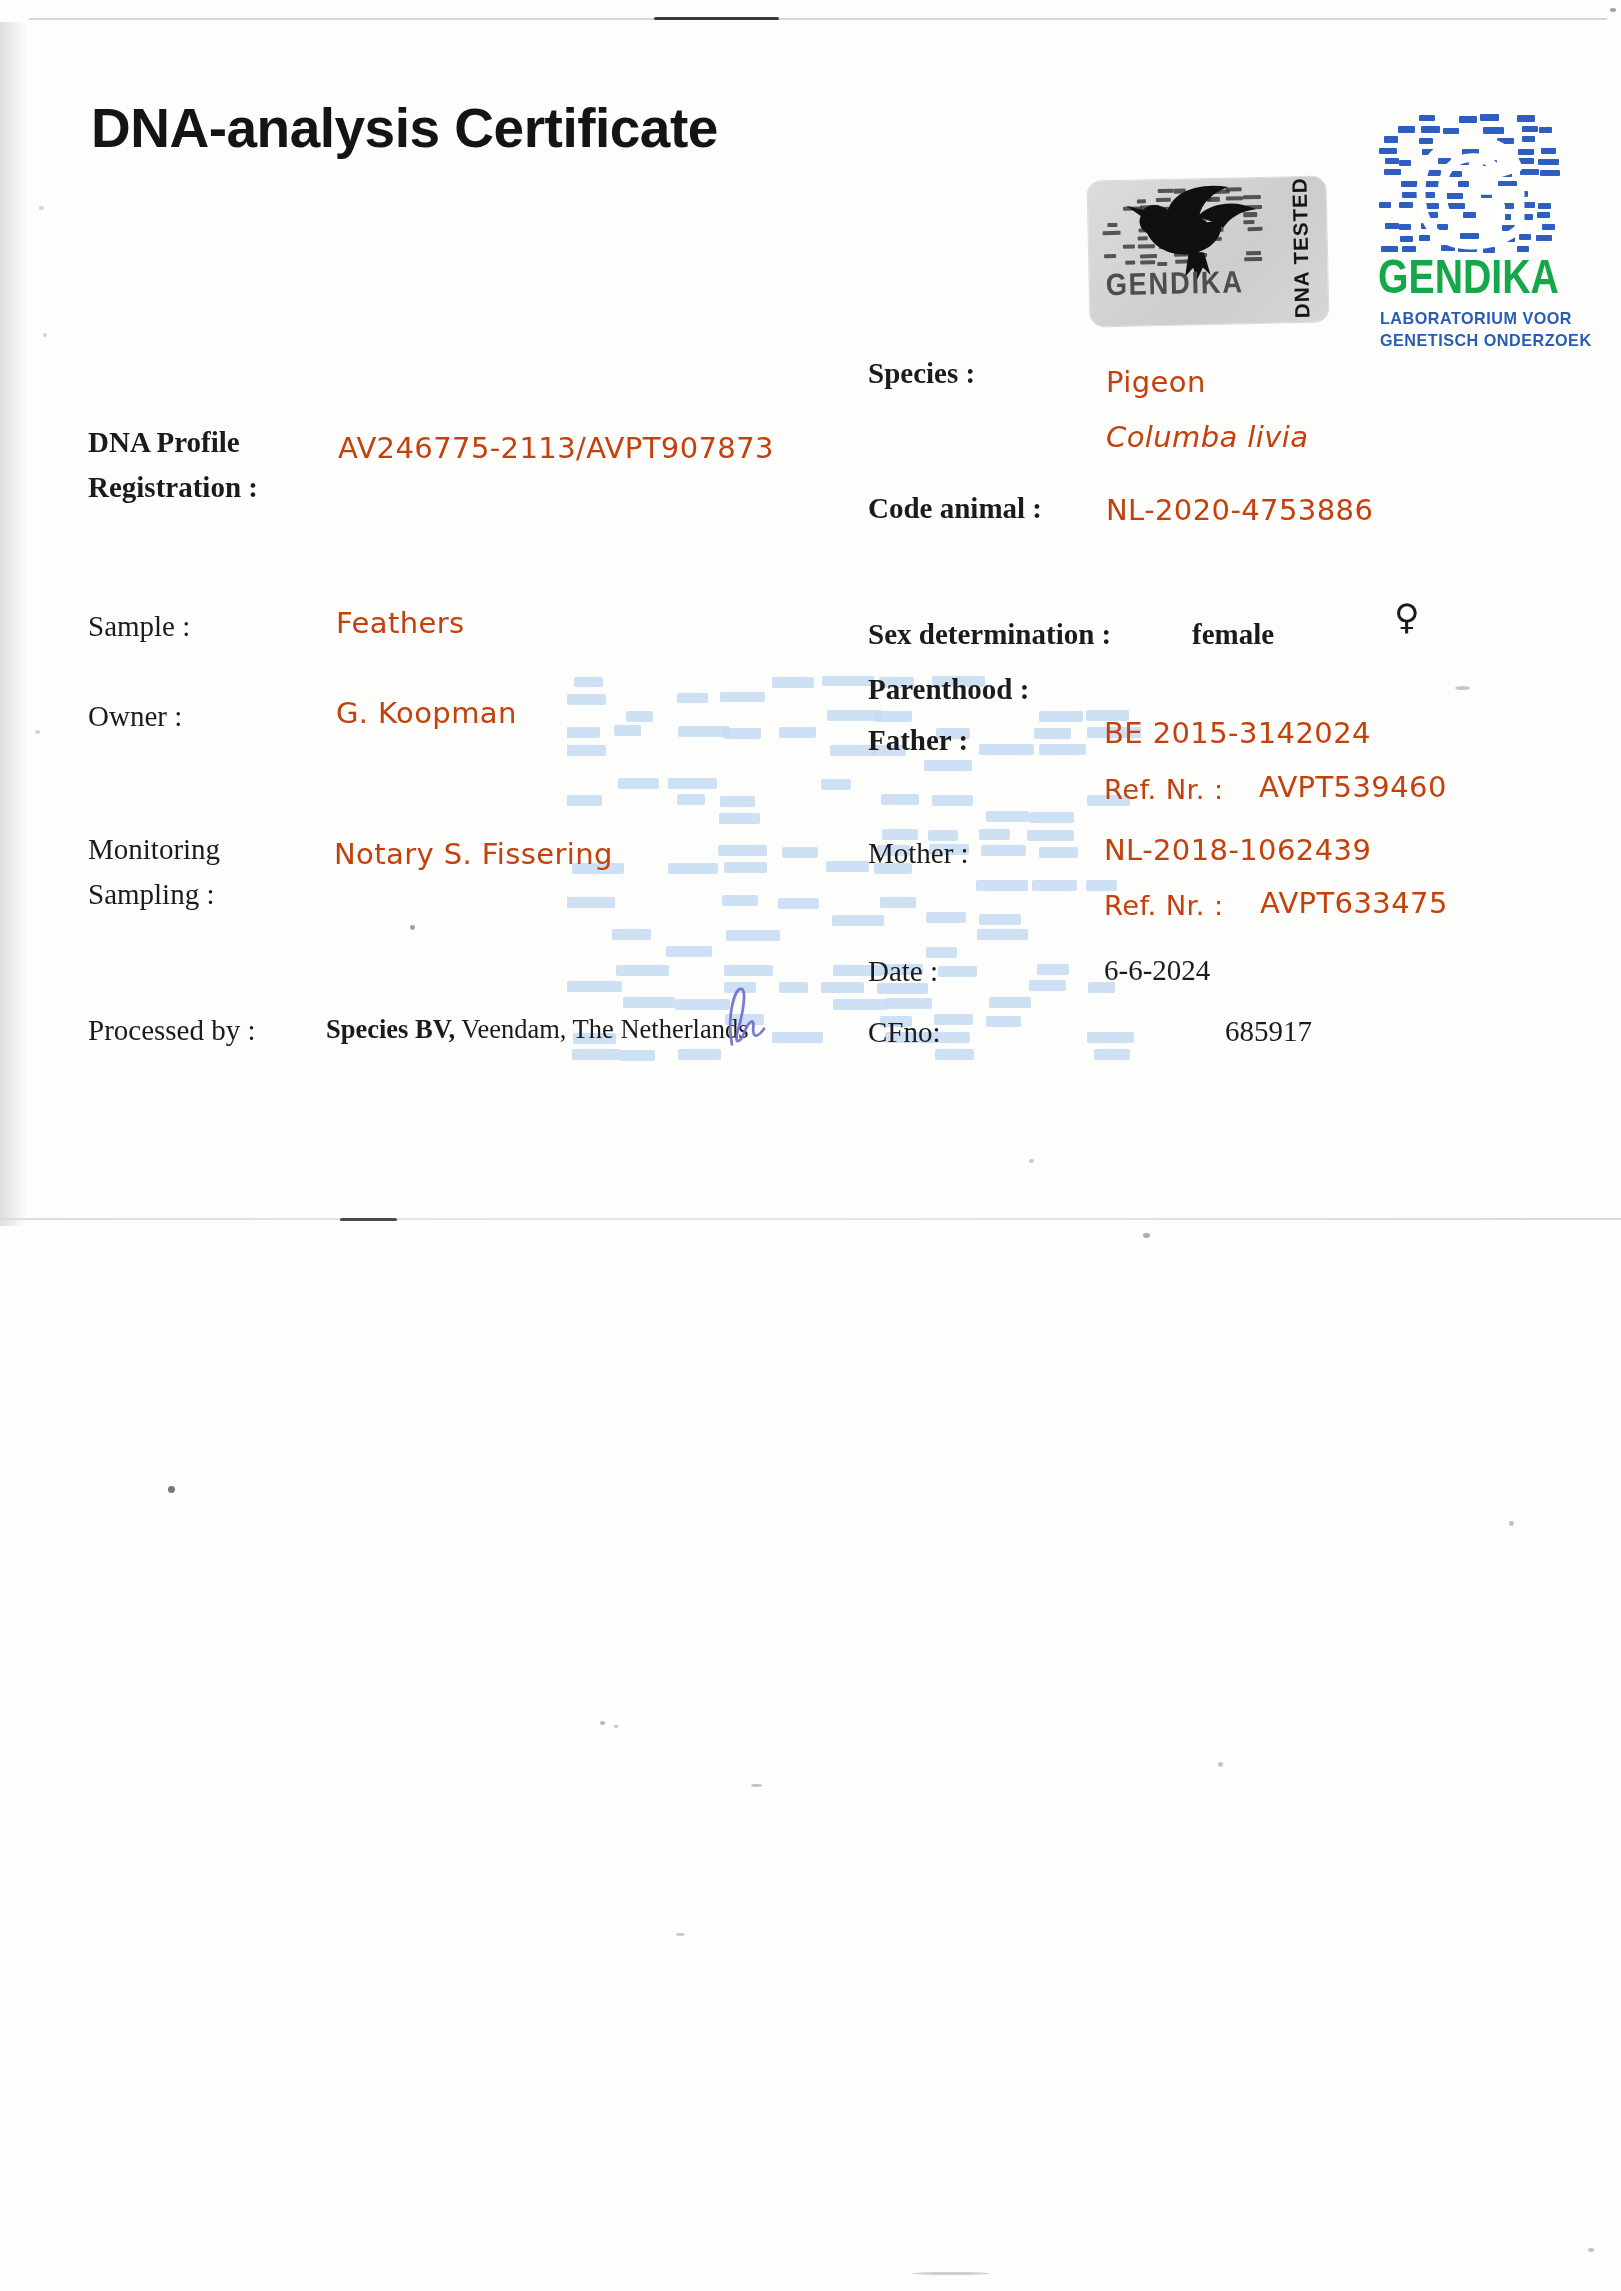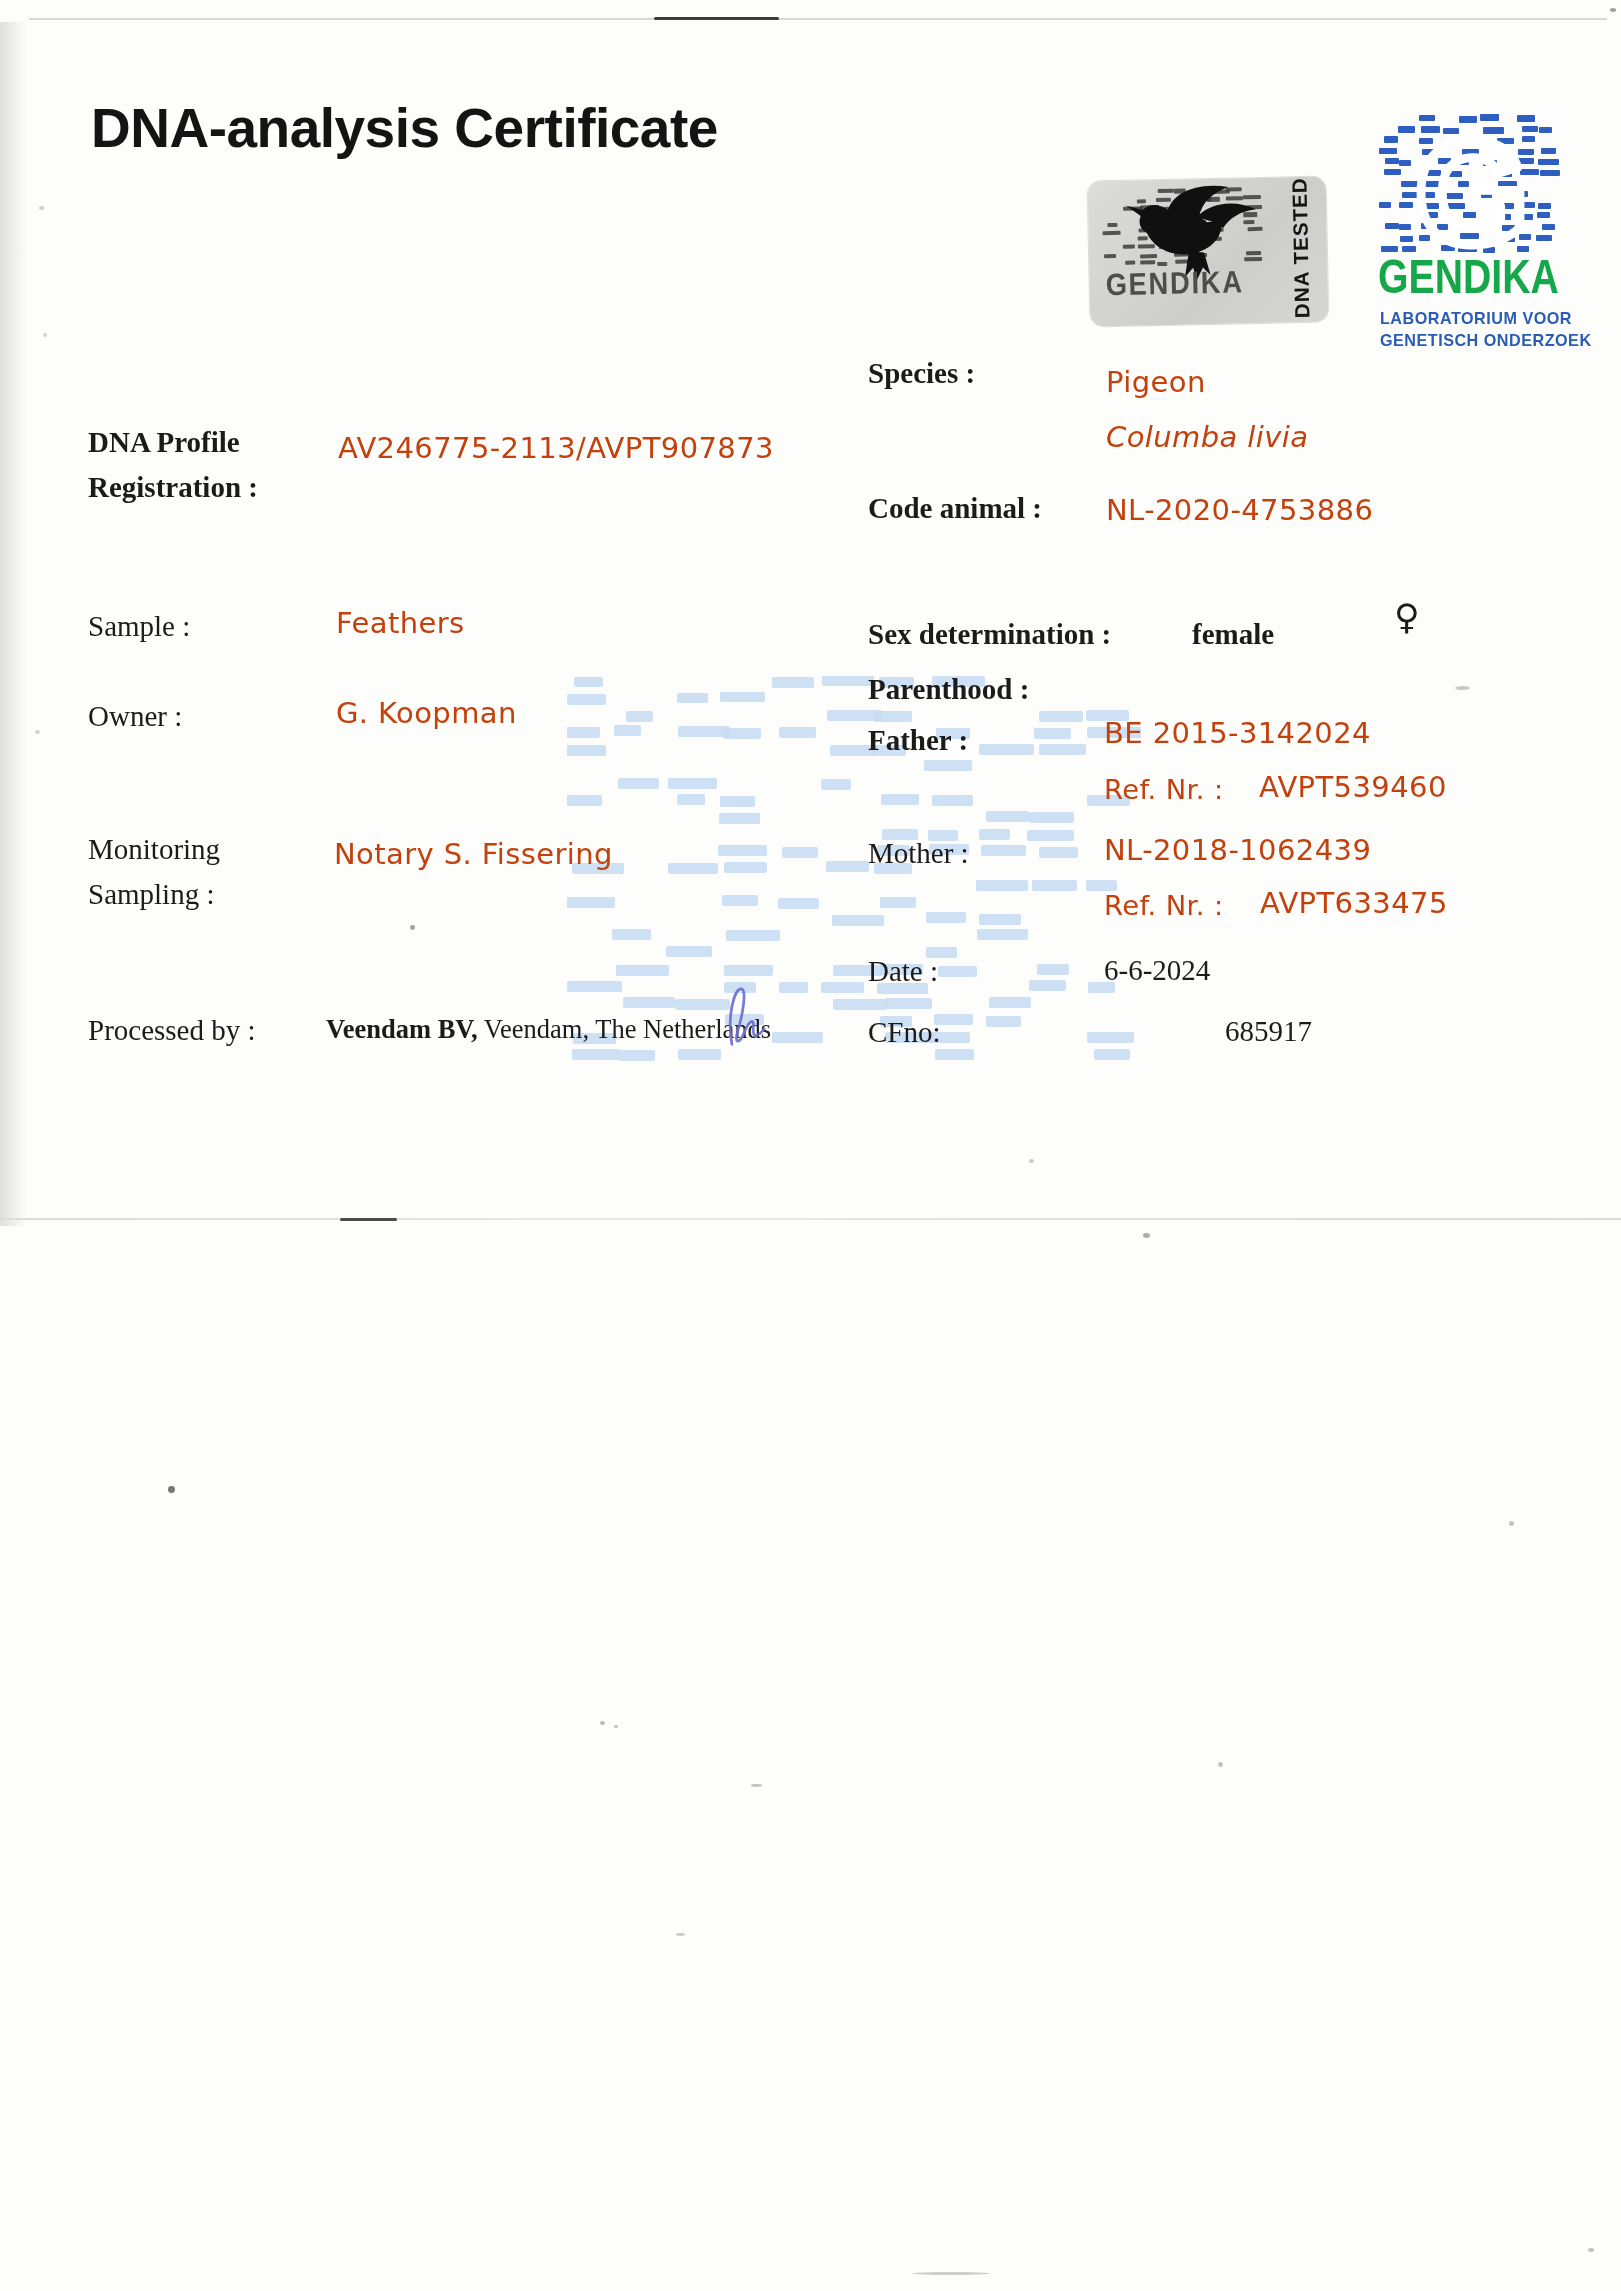--- a/index.html
+++ b/index.html
@@ -186,21 +186,21 @@
   <div class="abs hand" style="left:336px;top:696px;">G. Koopman</div>
 
   <div class="abs lbl" style="left:88px;top:827px;">
     <div>Monitoring</div>
     <div>Sampling :</div>
   </div>
   <div class="abs hand" style="left:334px;top:837px;">Notary S. Fissering</div>
 
   <div class="abs lbl" style="left:88px;top:1008px;">Processed by :</div>
   <div class="abs serifval" style="left:326px;top:1012px;font-size:26.5px;">
-    <span class="b">Veendam BV,</span>
+    <span class="b">Species BV,</span>
     <span>Veendam, The Netherlands</span>
   </div>
 
   <div class="abs lbl b" style="left:868px;top:351px;">Species :</div>
   <div class="abs hand" style="left:1106px;top:365px;">Pigeon</div>
   <div class="abs hand it" style="left:1106px;top:420px;">Columba livia</div>
 
   <div class="abs lbl b" style="left:868px;top:486px;">Code animal :</div>
   <div class="abs hand" style="left:1106px;top:493px;">NL-2020-4753886</div>
 

